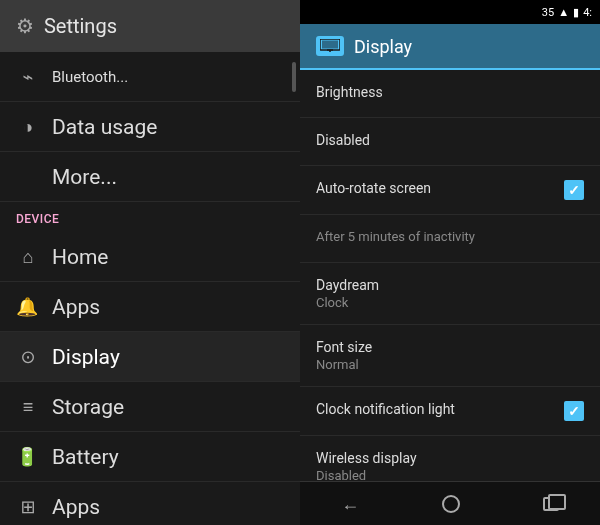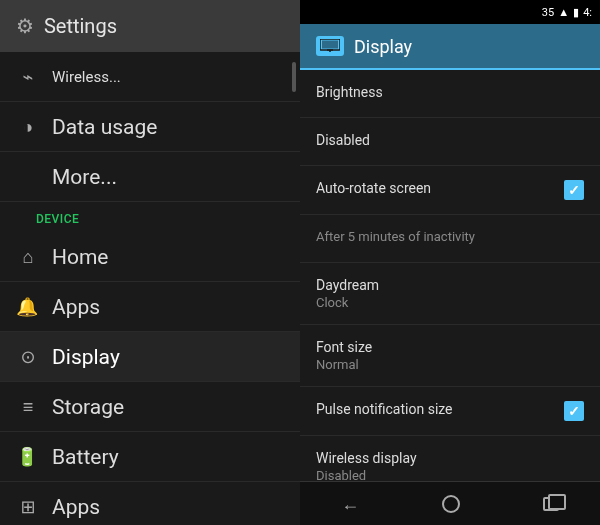--- a/index.html
+++ b/index.html
@@ -59,27 +59,26 @@
       text-align: center;
     }
 
     .menu-item .item-label {
       color: #ddd;
       font-size: 21px;
     }
 
     .section-header {
       padding: 10px 16px 6px 16px;
-      color: #22c55e;
+      color: #f9a8d4;
       font-size: 12px;
       font-weight: 500;
       letter-spacing: 0.5px;
       text-transform: uppercase;
       background: #1a1a1a;
-      margin-left: 20px;
     }
 
     .menu-item.active .item-label { color: #fff; }
     .menu-item.active { background: #252525; }
 
     .bluetooth-item {
       padding: 14px 16px;
       border-bottom: 1px solid #2a2a2a;
       display: flex;
       align-items: center;
@@ -260,21 +259,21 @@
 <body>
 
 <div class="left-panel">
   <div class="settings-header">
     <span class="gear-icon">⚙</span>
     <span class="title">Settings</span>
   </div>
 
   <div class="bluetooth-item">
     <span class="item-icon">⌁</span>
-    <span class="item-label">Wireless...</span>
+    <span class="item-label">Bluetooth...</span>
     <div class="scrollbar-indicator"></div>
   </div>
 
   <div class="menu-item">
     <span class="item-icon">◑</span>
     <span class="item-label">Data usage</span>
   </div>
 
   <div class="menu-item">
     <span class="item-icon"></span>
@@ -372,21 +371,21 @@
 
     <div class="display-item">
       <div class="item-content">
         <span class="item-title">Font size</span>
         <span class="item-subtitle">Normal</span>
       </div>
     </div>
 
     <div class="display-item">
       <div class="item-content">
-        <span class="item-title">Pulse notification size</span>
+        <span class="item-title">Clock notification light</span>
       </div>
       <div class="checkbox-checked"></div>
     </div>
 
     <div class="display-item">
       <div class="item-content">
         <span class="item-title">Wireless display</span>
         <span class="item-subtitle">Disabled</span>
       </div>
     </div>

